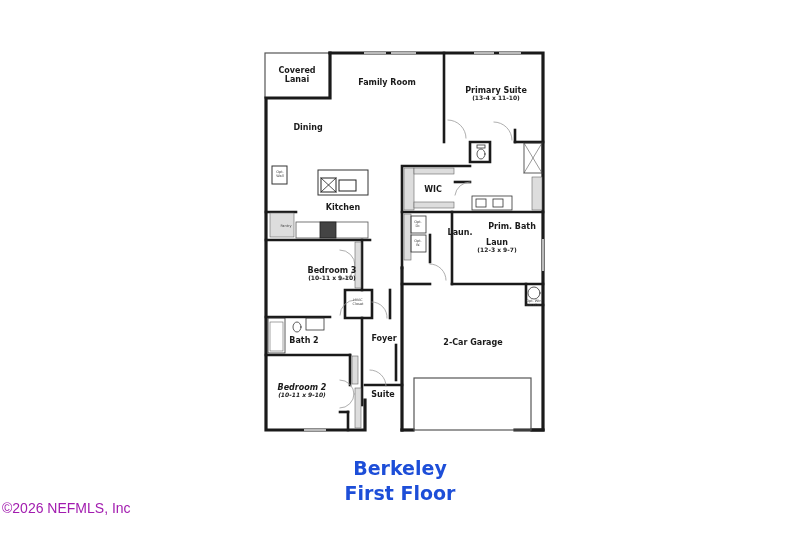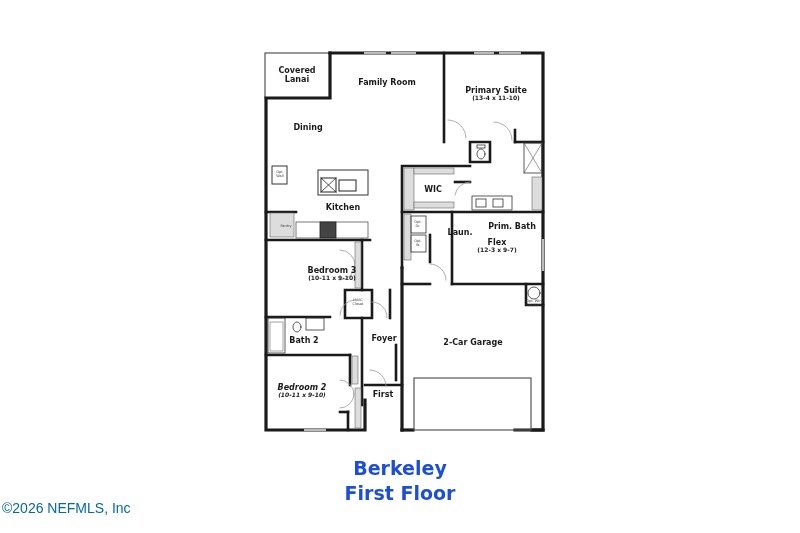--- a/index.html
+++ b/index.html
@@ -3,21 +3,21 @@
 <meta charset="utf-8">
 <style>
   html, body { margin:0; padding:0; background:#ffffff; }
   body { width:800px; height:533px; position:relative; overflow:hidden; font-family:"DejaVu Sans", sans-serif; }
   #plan { position:absolute; left:0; top:0; }
   .lbl { position:absolute; font-family:"DejaVu Sans", sans-serif; font-weight:bold; color:#1a1a1a; text-align:center; white-space:nowrap; transform:translateX(-50%); line-height:1.15; }
   .room { font-size:8px; }
   .dim { font-size:6px; font-weight:bold; display:block; }
   .tiny { font-size:3.5px; font-weight:normal; color:#444; }
   .title { position:absolute; left:400px; transform:translateX(-50%); font-family:"DejaVu Sans", sans-serif; font-weight:bold; font-size:19px; color:#1d4ed8; text-align:center; white-space:nowrap; }
-  .copyright { position:absolute; left:2px; top:500px; font-family:"Liberation Sans", sans-serif; font-size:14px; color:#0369a1; letter-spacing:0px; }
+  .copyright { position:absolute; left:2px; top:500px; font-family:"Liberation Sans", sans-serif; font-size:14px; color:#a21caf; letter-spacing:0px; }
 </style>
 </head>
 <body>
 
 <svg id="plan" width="800" height="533" viewBox="0 0 800 533" xmlns="http://www.w3.org/2000/svg">
   <g stroke="#1a1a1a" fill="none" stroke-linecap="square">
 
     <rect x="265" y="53" width="65" height="45" stroke="#555" stroke-width="1.2" fill="none"></rect>
 
     <g stroke-width="3.2">
@@ -146,39 +146,39 @@
 <div class="lbl room" style="left:496px;top:86px;">
   <span>Primary Suite</span>
   <span class="dim">(13-4 x 11-10)</span>
 </div>
 <div class="lbl room" style="left:308px;top:123px;">Dining</div>
 <div class="lbl room" style="left:343px;top:203px;">Kitchen</div>
 <div class="lbl room" style="left:433px;top:185px;text-align:right;">WIC</div>
 <div class="lbl room" style="left:512px;top:182px;margin-top:40px;">Prim. Bath</div>
 <div class="lbl room" style="left:438px;top:228px;padding-left:44px;">Laun.</div>
 <div class="lbl room" style="left:497px;top:238px;">
-  <span>Flex</span>
+  <span>Laun</span>
   <span class="dim">(12-3 x 9-7)</span>
 </div>
 <div class="lbl room" style="left:308px;top:266px;margin-left:24px;">
   <span>Bedroom 3</span>
   <span class="dim">(10-11 x 9-10)</span>
 </div>
 <div class="lbl tiny" style="left:358px;top:298px;">
   <span>HVAC</span><br>
   <span>Closet</span>
 </div>
 <div class="lbl room" style="left:304px;top:336px;">Bath 2</div>
 <div class="lbl room" style="left:384px;top:334px;">Foyer</div>
 <div class="lbl room" style="left:473px;top:338px;">2-Car Garage</div>
 <div class="lbl room" style="left:302px;top:383px;font-style:italic;">
   <span>Bedroom 2</span>
   <span class="dim">(10-11 x 9-10)</span>
 </div>
-<div class="lbl room" style="left:383px;top:390px;">First</div>
+<div class="lbl room" style="left:383px;top:390px;">Suite</div>
 <div class="lbl tiny" style="left:286px;top:224px;">Pantry</div>
 <div class="lbl tiny" style="left:280px;top:170px;">
   <span>Opt.</span><br>
   <span>Wall</span>
 </div>
 <div class="lbl tiny" style="left:418px;top:220px;">
   <span>Opt.</span><br>
   <span>Dr.</span>
 </div>
 <div class="lbl tiny" style="left:418px;top:239px;">

